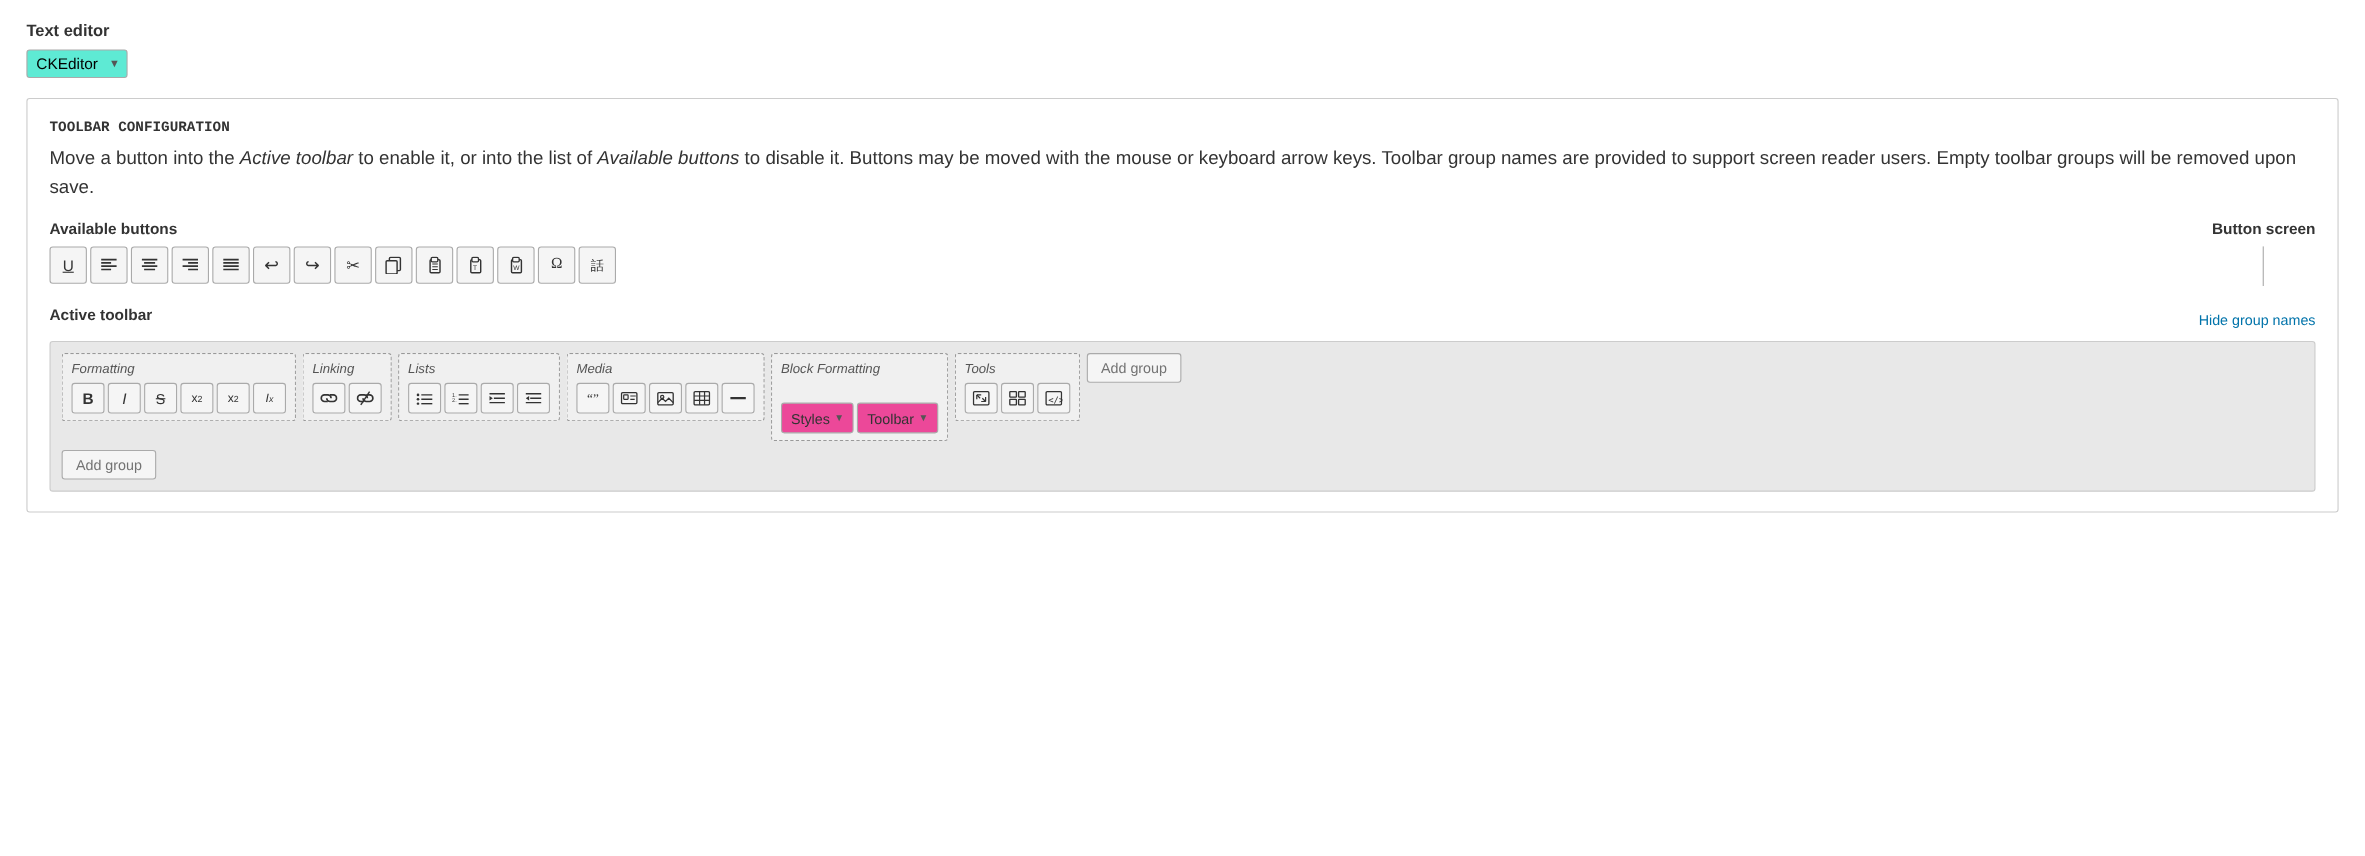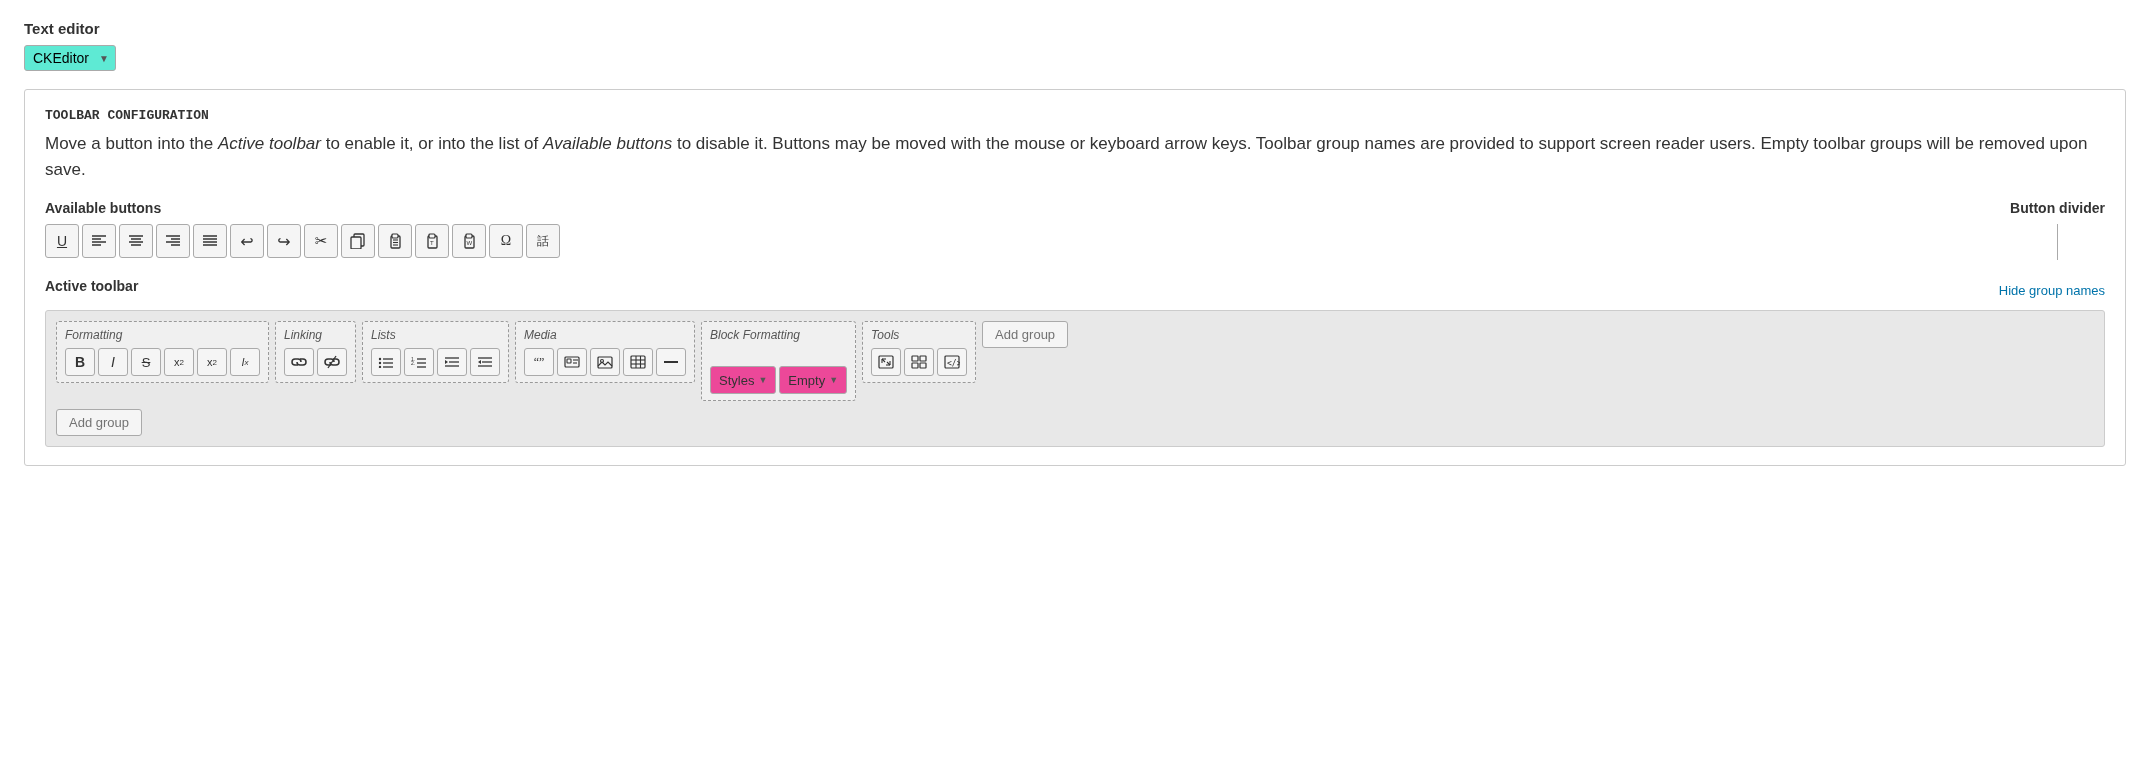--- a/index.html
+++ b/index.html
@@ -309,21 +309,21 @@
               </svg>
           </button>
 
           <button class="tb-btn" style="font-size: 14px; font-family: serif;">Ω</button>
 
           <button class="tb-btn" style="font-size: 12px;">話</button>
         </div>
       </div>
 
       <div class="available-buttons-right">
-        <div class="button-divider-label">Button divider</div>
+        <div class="button-divider-label">Button screen</div>
         <div class="button-divider-line"></div>
       </div>
     </div>
 
     <div class="active-toolbar-header">
       <div class="section-label">Active toolbar</div>
       <a href="#" class="hide-group-names-link">Hide group names</a>
     </div>
 
     <div class="active-toolbar-area">
@@ -434,21 +434,21 @@
                   <line x1="1" y1="5" x2="15" y2="5" stroke="#333" stroke-width="2"></line>
                 </svg>
             </button>
           </div>
         </div>
 
         <div class="toolbar-group">
           <div class="toolbar-group-name">Block Formatting</div>
           <div class="toolbar-group-buttons">
             <button class="tb-btn-dropdown">Styles</button>
-            <button class="tb-btn-dropdown">Empty</button>
+            <button class="tb-btn-dropdown">Toolbar</button>
           </div>
         </div>
 
         <div class="toolbar-group">
           <div class="toolbar-group-name">Tools</div>
           <div class="toolbar-group-buttons">
             <button class="tb-btn-small">
               <svg width="16" height="14" viewBox="0 0 16 14">
                   <rect x="1" y="1" width="14" height="12" rx="1" fill="none" stroke="#333" stroke-width="1.2"></rect>
                   <line x1="4" y1="4" x2="8" y2="4" stroke="#333" stroke-width="1.1"></line>

